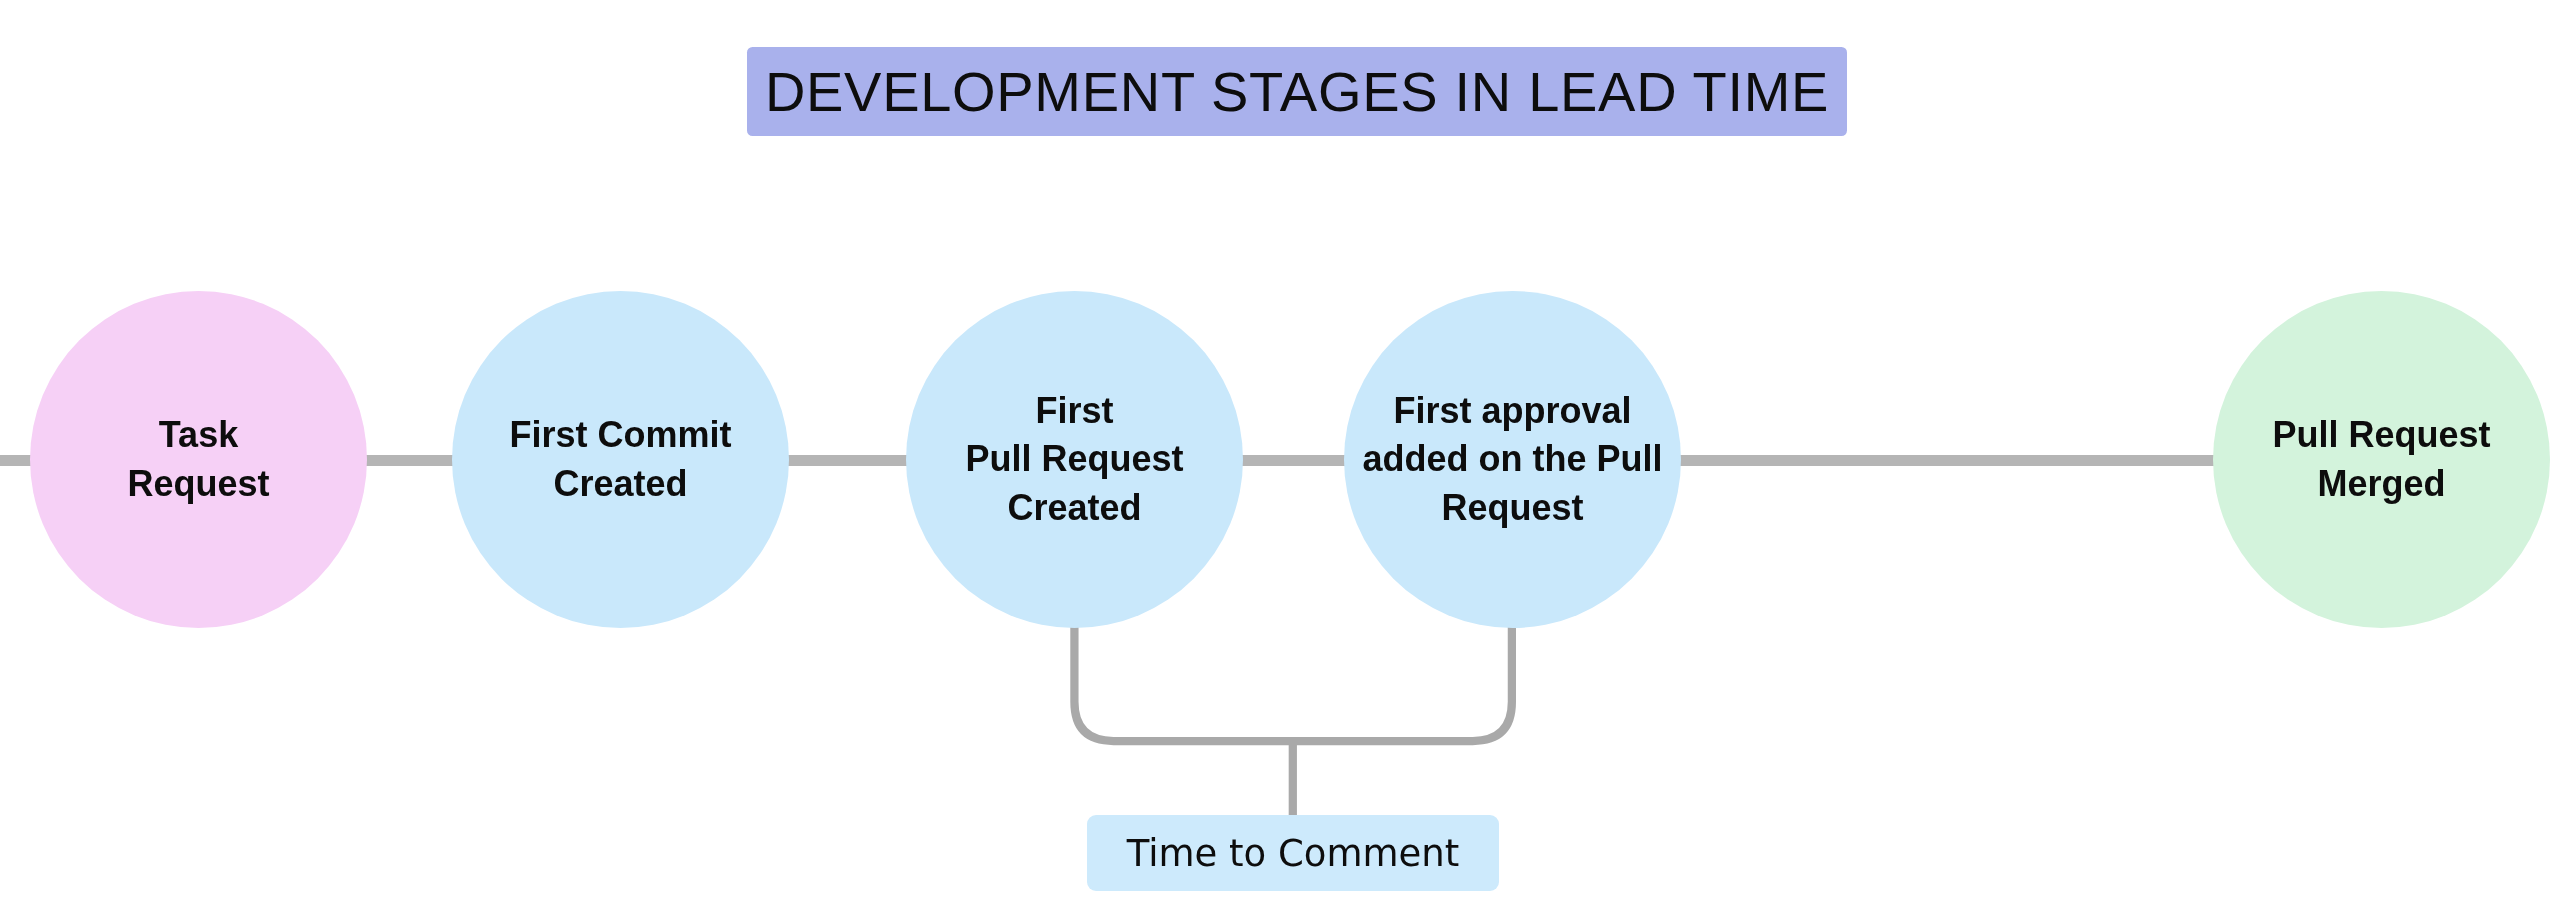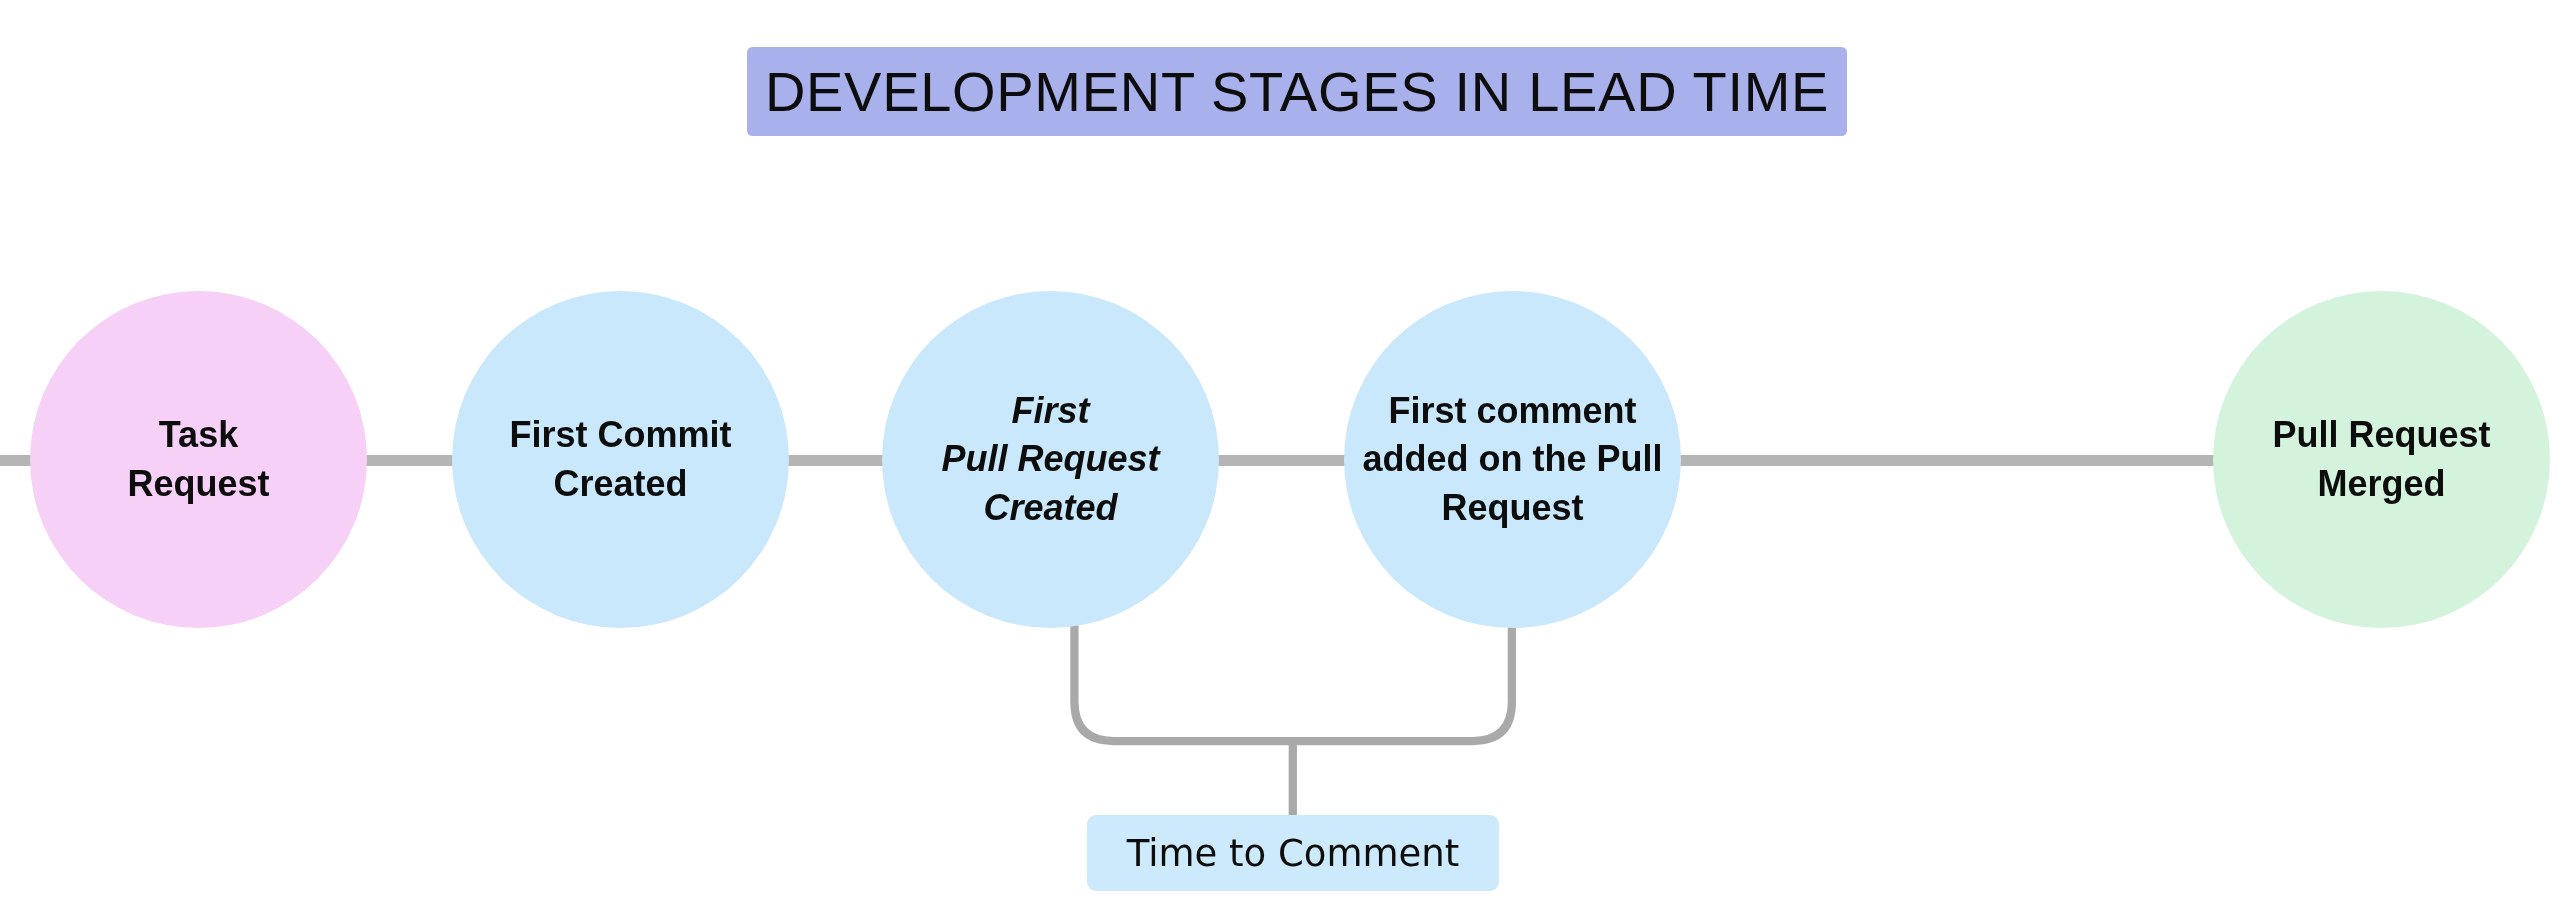--- a/index.html
+++ b/index.html
@@ -52,21 +52,21 @@
     display: flex; align-items: center; justify-content: center;
     text-align: center;
     font-size: 36px;
     font-weight: 700;
     line-height: 1.35;
     white-space: pre-line;
     z-index: 2;
   }
   .c1 { left: 30px; }
   .c2 { left: 452px; text-align: center; }
-  .c3 { left: 882px; font-style: italic; }
+  .c3 { left: 906px; }
   .c4 { left: 1344px; }
   .c5 { left: 1780px; }
   .c6 { left: 2213px; }
 
   
   .note {
     position: absolute;
     left: 1087px; top: 815px;
     width: 412px; height: 76px;
     border-radius: 9px;
@@ -105,21 +105,21 @@
 Created</span>
   </div>
 
   <div class="circle c3" style="background-color: rgb(201, 232, 251);">
     <span class="circle-label">First
 Pull Request
 Created</span>
   </div>
 
   <div class="circle c4" style="background-color: rgb(201, 232, 251);">
-    <span class="circle-label">First comment
+    <span class="circle-label">First approval
 added on the Pull
 Request</span>
   </div>
 
 
   <div class="circle c6" style="background-color: rgb(211, 243, 220);">
     <span class="circle-label">Pull Request
 Merged</span>
   </div>
 

